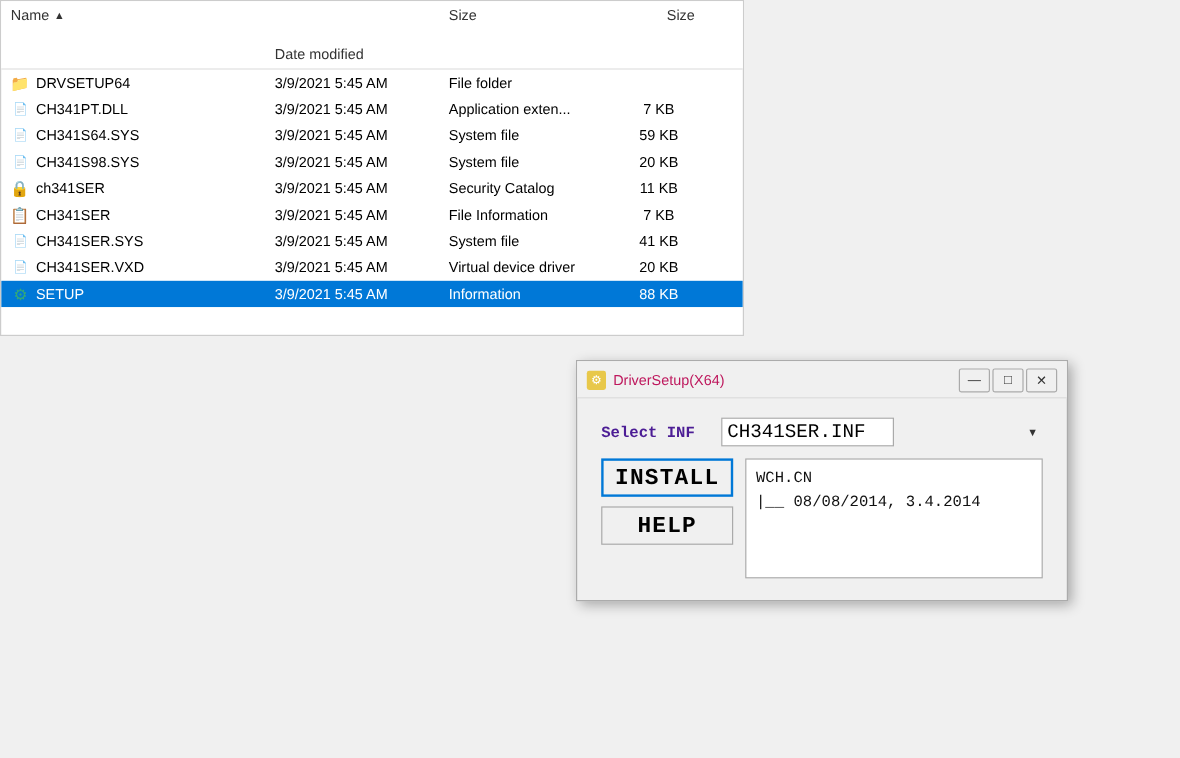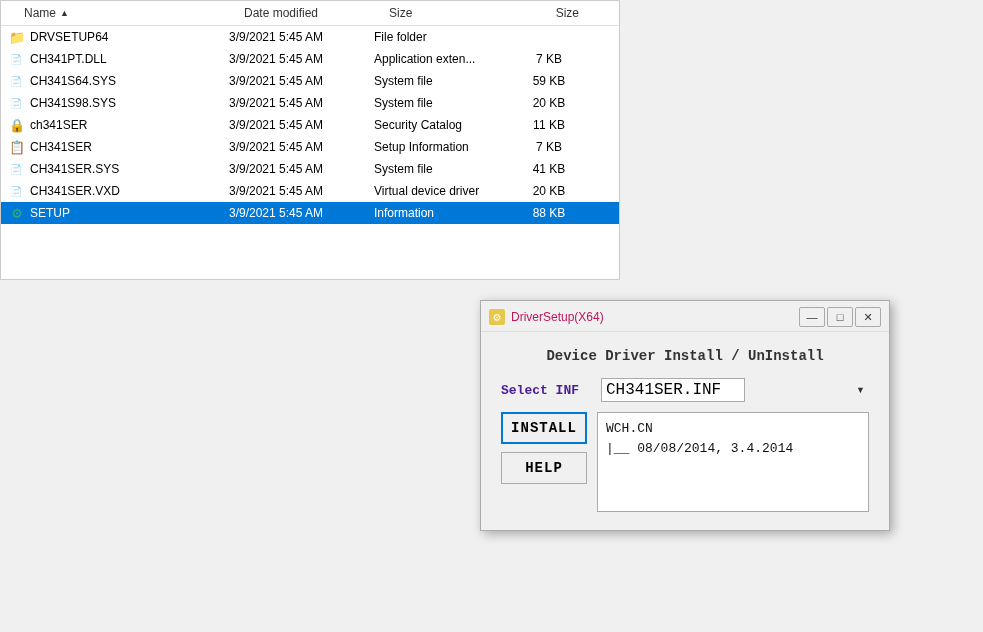--- a/index.html
+++ b/index.html
@@ -25,30 +25,30 @@
     }
 
     .explorer-header {
       display: flex;
       background: #fff;
       border-bottom: 1px solid #e0e0e0;
       padding: 2px 0;
     }
 
     .col-header {
-      padding: 3px 23px;
+      padding: 3px 8px;
       font-size: 12px;
       color: #333;
       cursor: pointer;
       user-select: none;
       position: relative;
     }
 
     .col-name { width: 220px; }
-    .col-date { width: 145px; }
+    .col-date { width: 145px; margin-top: 32px; }
     .col-type { width: 145px; }
     .col-size { width: 80px; text-align: right; padding-right: 12px; }
 
     .col-header-inner {
       display: flex;
       align-items: center;
     }
 
     .sort-arrow {
       margin-left: 4px;
@@ -233,26 +233,26 @@
       margin-top: 6px;
     }
 
     .dialog-buttons {
       display: flex;
       flex-direction: column;
       gap: 8px;
     }
 
     .action-btn {
-      width: 86px;
+      width: 110px;
       height: 32px;
       border: 1px solid #aaa;
       background: #f0f0f0;
       font-family: 'Courier New', monospace;
-      font-size: 14px;
+      font-size: 19px;
       font-weight: bold;
       cursor: pointer;
       letter-spacing: 1px;
     }
 
     .action-btn.install {
       border: 2px solid #0078d7;
       background: #f0f0f0;
     }
 
@@ -336,21 +336,21 @@
     <div class="file-cell date">3/9/2021 5:45 AM</div>
     <div class="file-cell type">Security Catalog</div>
     <div class="file-cell size">11 KB</div>
   </div>
       <div class="file-row">
     <div class="file-cell name">
       <span class="file-icon icon-inf">📋</span>
       <span>CH341SER</span>
     </div>
     <div class="file-cell date">3/9/2021 5:45 AM</div>
-    <div class="file-cell type">Setup Information</div>
+    <div class="file-cell type">File Information</div>
     <div class="file-cell size">7 KB</div>
   </div>
       <div class="file-row">
     <div class="file-cell name">
       <span class="file-icon icon-sys">📄</span>
       <span>CH341SER.SYS</span>
     </div>
     <div class="file-cell date">3/9/2021 5:45 AM</div>
     <div class="file-cell type">System file</div>
     <div class="file-cell size">41 KB</div>
@@ -380,21 +380,20 @@
   <div class="dialog-titlebar">
     <div class="dialog-titlebar-icon">⚙</div>
     <span class="dialog-title">DriverSetup(X64)</span>
     <div class="dialog-controls">
       <button class="dialog-btn">—</button>
       <button class="dialog-btn">□</button>
       <button class="dialog-btn close">✕</button>
     </div>
   </div>
   <div class="dialog-content">
-    <div class="dialog-heading">Device Driver Install / UnInstall</div>
     <div class="dialog-row">
       <span class="dialog-label">Select INF</span>
       <div class="select-wrapper">
         <select class="dialog-select"><option>CH341SER.INF</option></select>
       </div>
     </div>
     <div class="dialog-body">
       <div class="dialog-buttons">
         <button class="action-btn install">INSTALL</button>
         <button class="action-btn">HELP</button>

